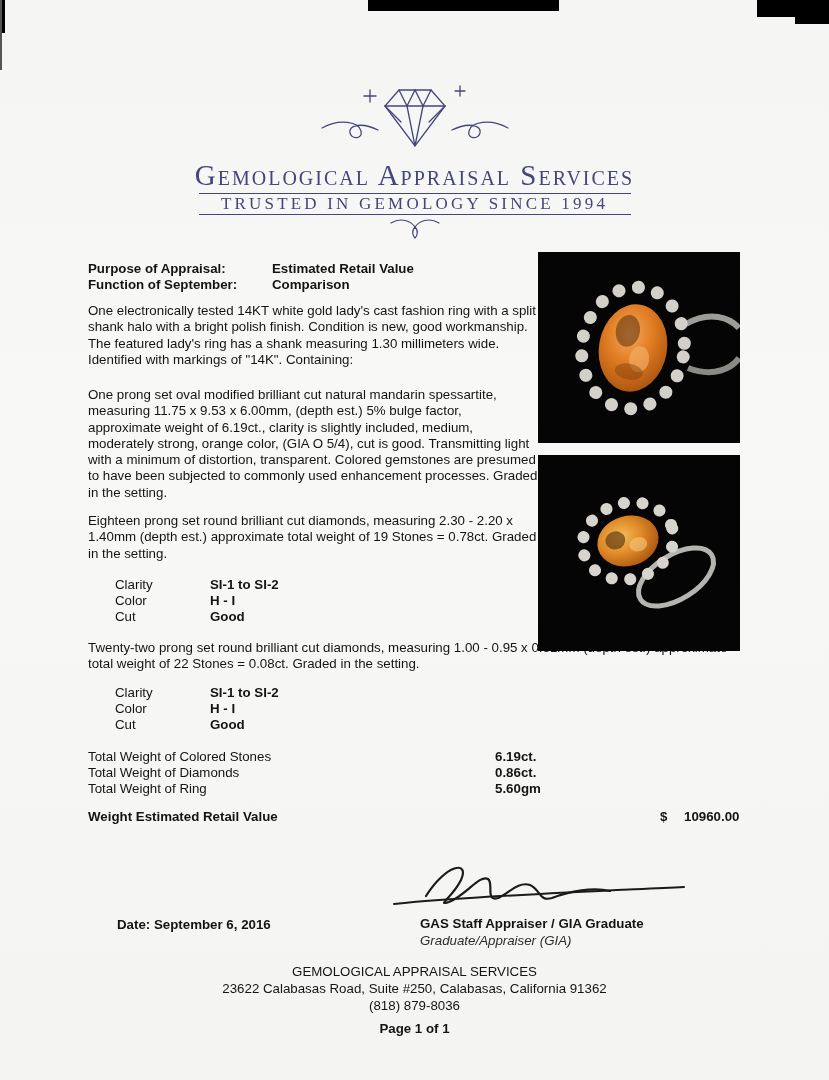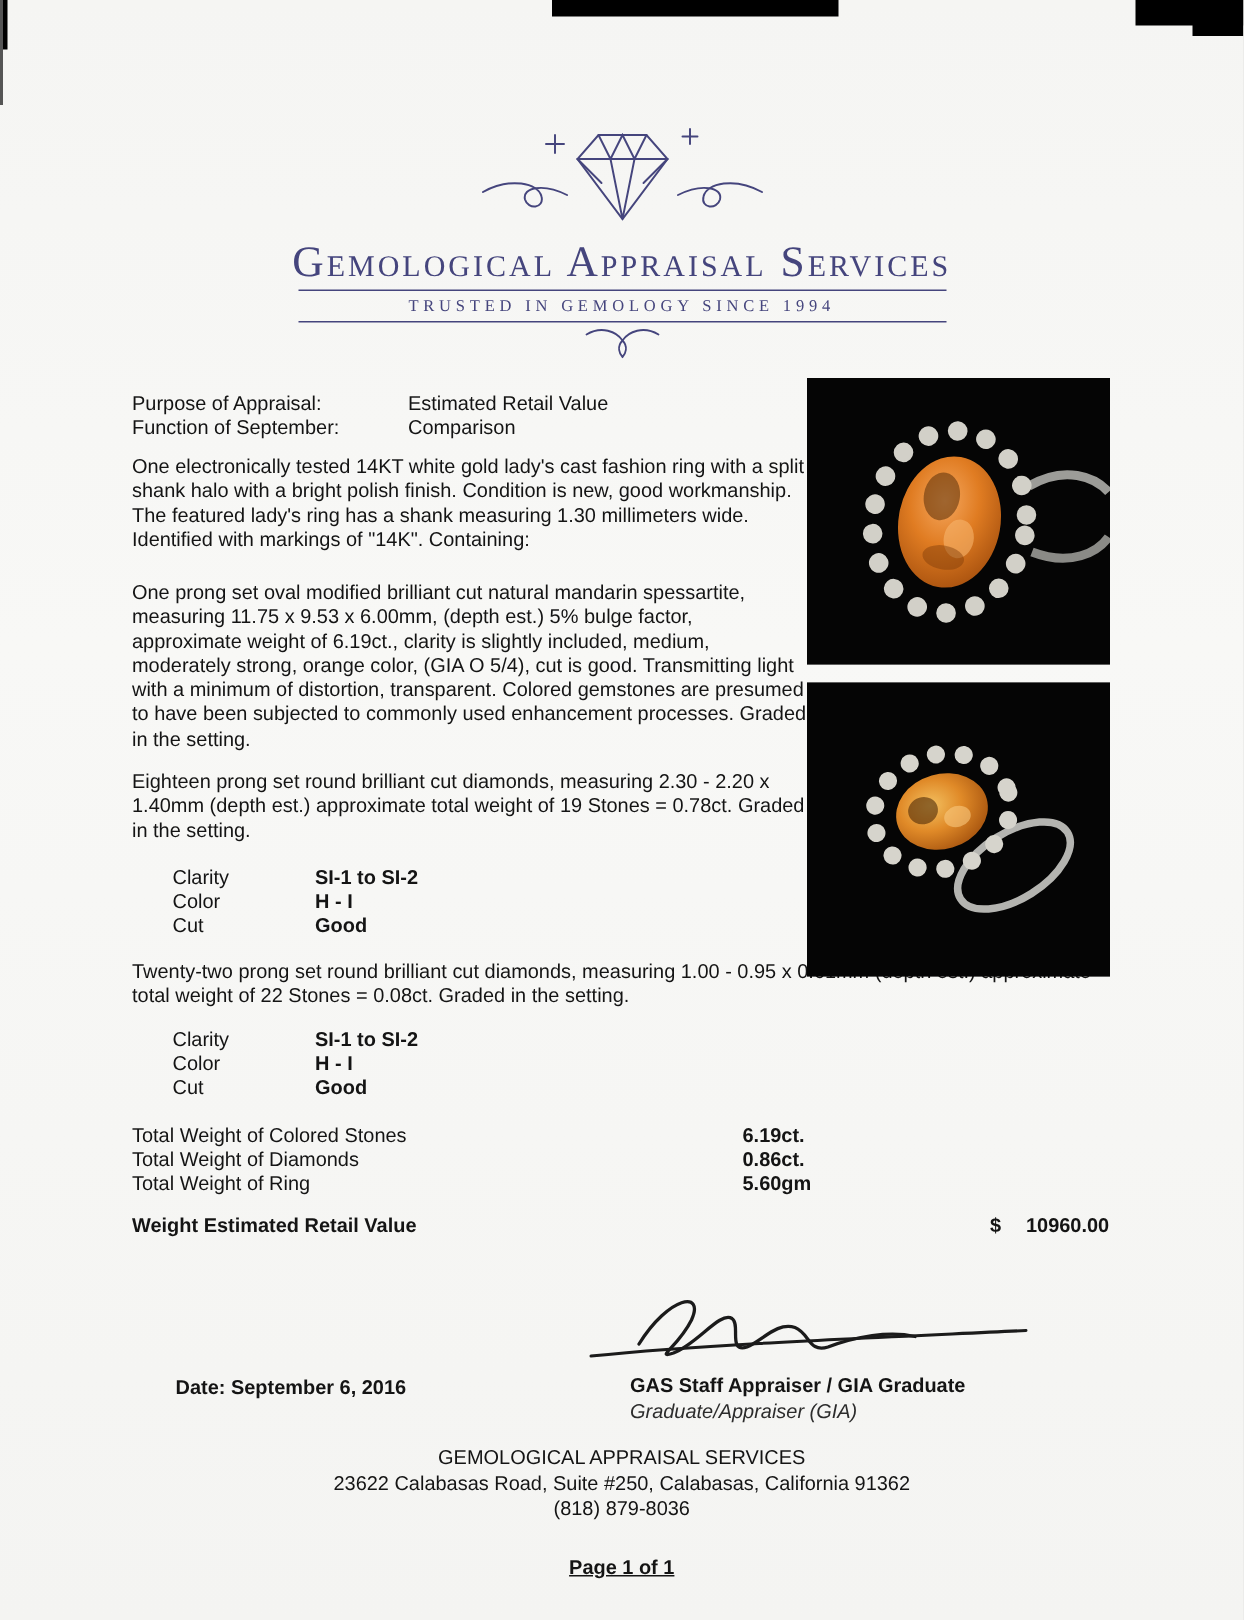--- a/index.html
+++ b/index.html
@@ -19,45 +19,45 @@
 
   
   .logo{position:absolute;left:0;right:0;top:78px;text-align:center;color:#45457d;}
   .logo svg{display:block;margin:0 auto;}
   .logo-title{
     font-family:"Liberation Serif", serif;font-variant:small-caps;
     font-size:29px;letter-spacing:2px;line-height:30px;margin-top:2px;
   }
   .logo-rule{width:432px;margin:3px auto 0 auto;border-top:1.6px solid #45457d;}
   .logo-tagline{
-    font-family:"Liberation Serif", serif;font-size:11px;letter-spacing:3.2px;
+    font-family:"Liberation Serif", serif;font-size:17px;letter-spacing:3.2px;
     margin-top:3px;line-height:14px;
   }
 
   .abs{position:absolute;}
   .b{font-weight:bold;}
   .body-par{line-height:16.3px;}
-  .kv-label{display:inline-block;width:159px;}
-  .kv-val{font-weight:normal;padding-left:25px;}
+  .kv-label{display:inline-block;width:159px;font-weight:bold;}
+  .kv-val{font-weight:bold;padding-left:25px;}
 
   .grade-table{line-height:16.2px;}
   .grade-row .gl{display:inline-block;width:95px;}
   .grade-row .gv{font-weight:bold;}
 
   .totals{line-height:16.2px;}
   .totals .tl{display:inline-block;width:407px;}
   .totals .tv{font-weight:bold;}
 
   .photo{position:absolute;left:538px;width:202px;background:#050505;}
   .photo svg{display:block;}
   .photo1{top:252px;height:191px;}
   .photo2{top:455px;height:196px;}
 
   .footer{position:absolute;left:0;right:0;top:963px;text-align:center;line-height:17px;}
-  .footer .page-line{font-weight:bold;margin-top:22px;text-decoration:underline;}
+  .footer .page-line{font-weight:bold;margin-top:6px;}
   .italic{font-style:italic;}
 </style>
 </head>
 <body>
 
 <div class="page">
 
   <div class="art art-top-center"></div>
   <div class="art art-top-right"></div>
   <div class="art art-top-right2"></div>

